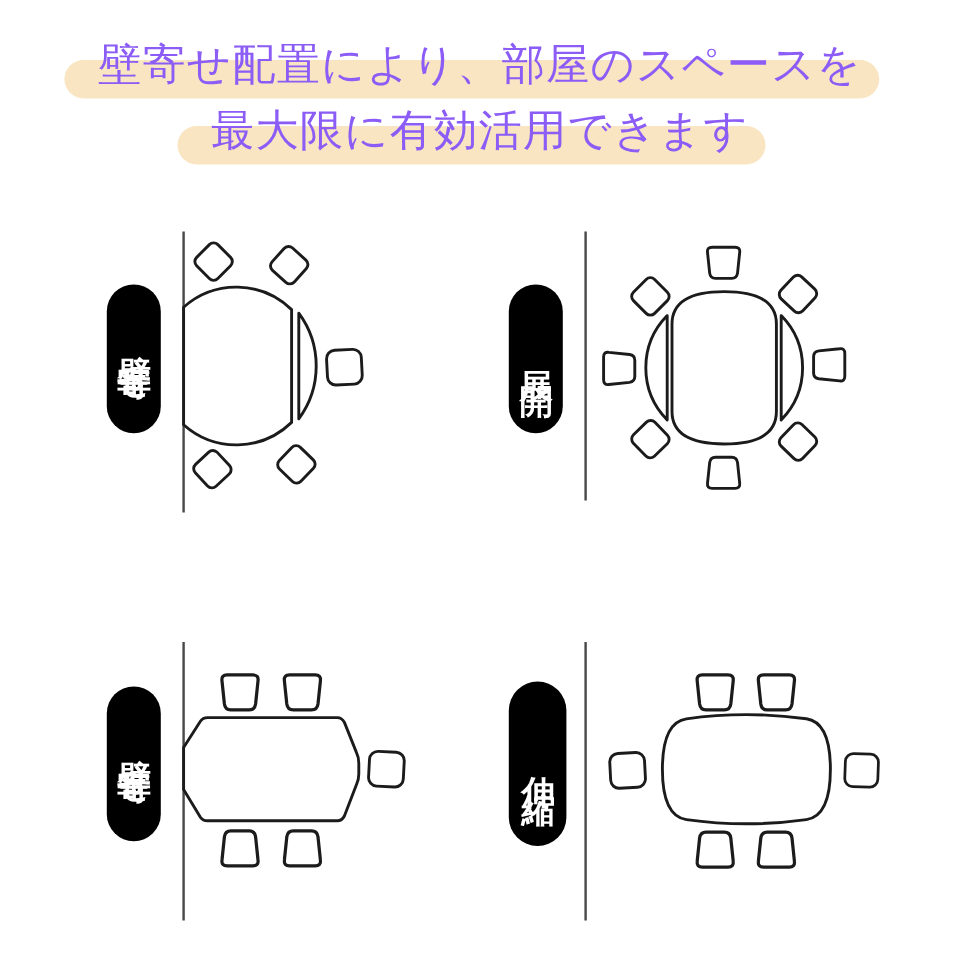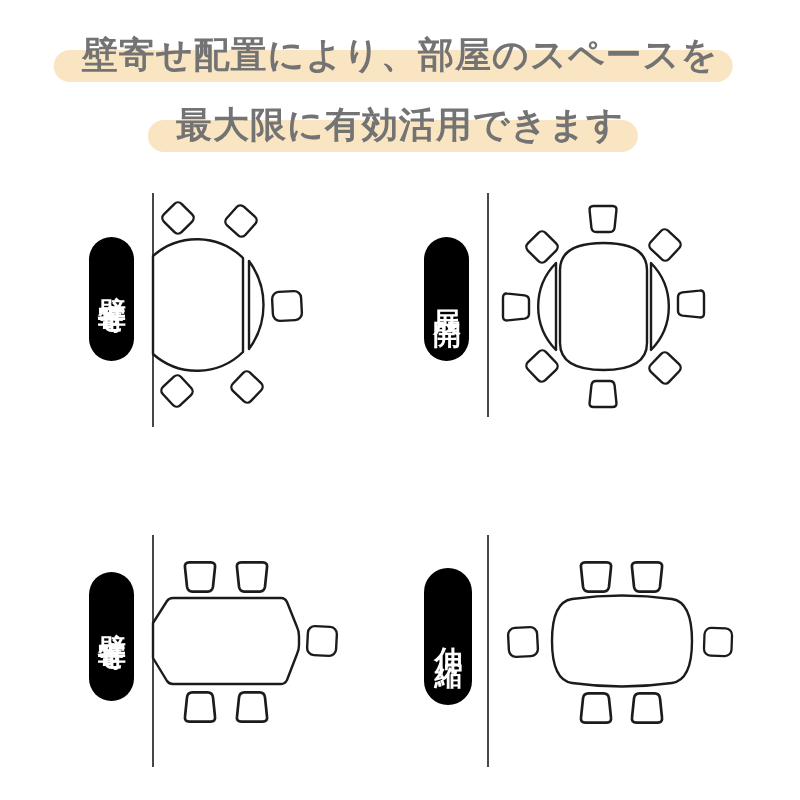--- a/index.html
+++ b/index.html
@@ -3,25 +3,25 @@
 <meta charset="utf-8">
 <style>
   html,body{margin:0;padding:0;}
   body{
     width:800px;height:800px;background:#ffffff;position:relative;overflow:hidden;
     font-family:"DejaVu Sans","Liberation Sans",sans-serif;
   }
   
   .hline{
     position:absolute;left:50%;transform:translateX(-50%);
-    white-space:nowrap;font-weight:bold;color:#737373;
+    white-space:nowrap;font-weight:normal;color:#8b5cf6;
     font-size:36px;letter-spacing:1px;line-height:44px;
   }
   #h1{top:33px;}
-  #h2{top:103px;}
+  #h2{top:88px;}
   .hline .hl{
     position:absolute;left:-28px;right:-14px;top:17px;height:32px;
     background:#F9E5C2;border-radius:16px;z-index:0;
   }
   .hline .txt{position:relative;z-index:1;}
   
   .pill{
     position:absolute;background:#000000;color:#ffffff;border-radius:26px;
     display:flex;align-items:center;justify-content:center;
     writing-mode:vertical-rl;text-orientation:upright;

